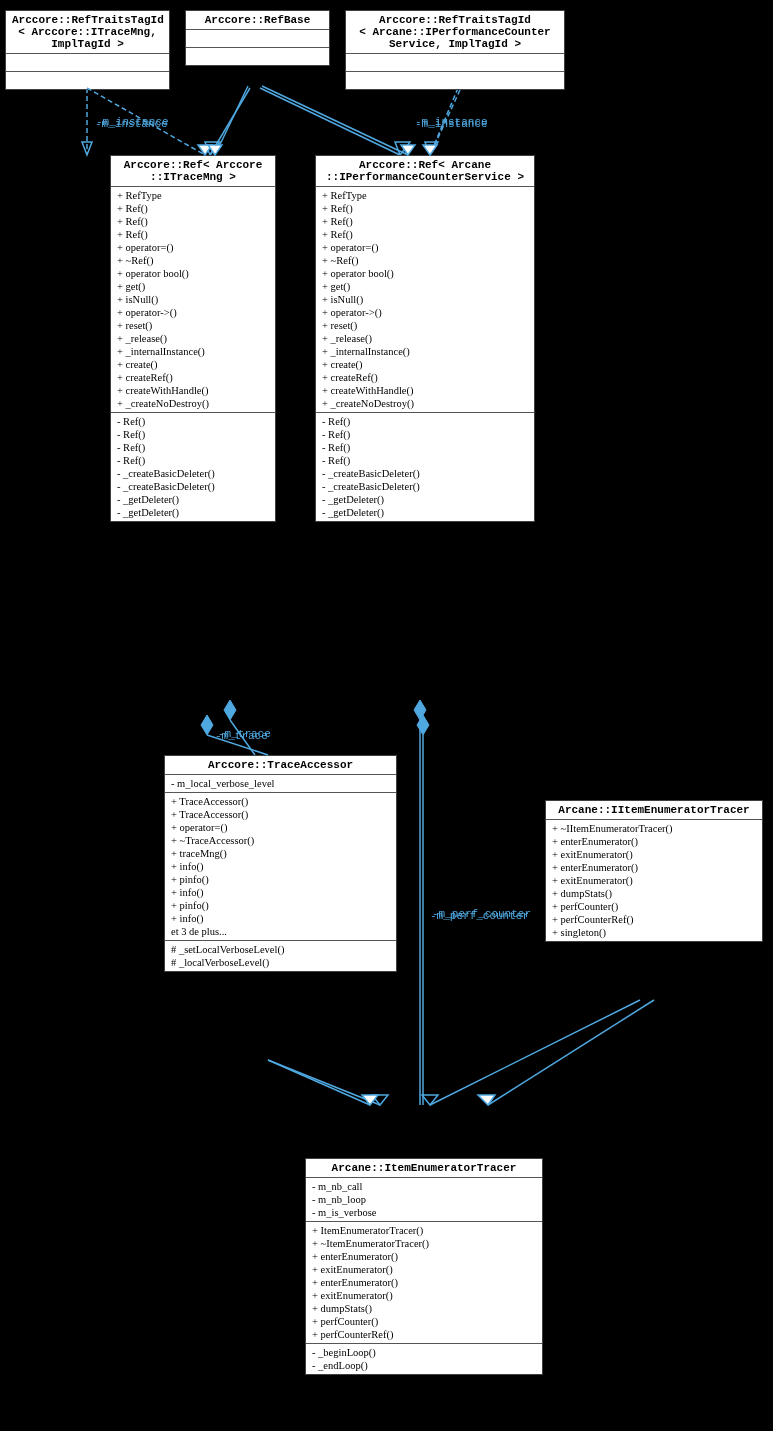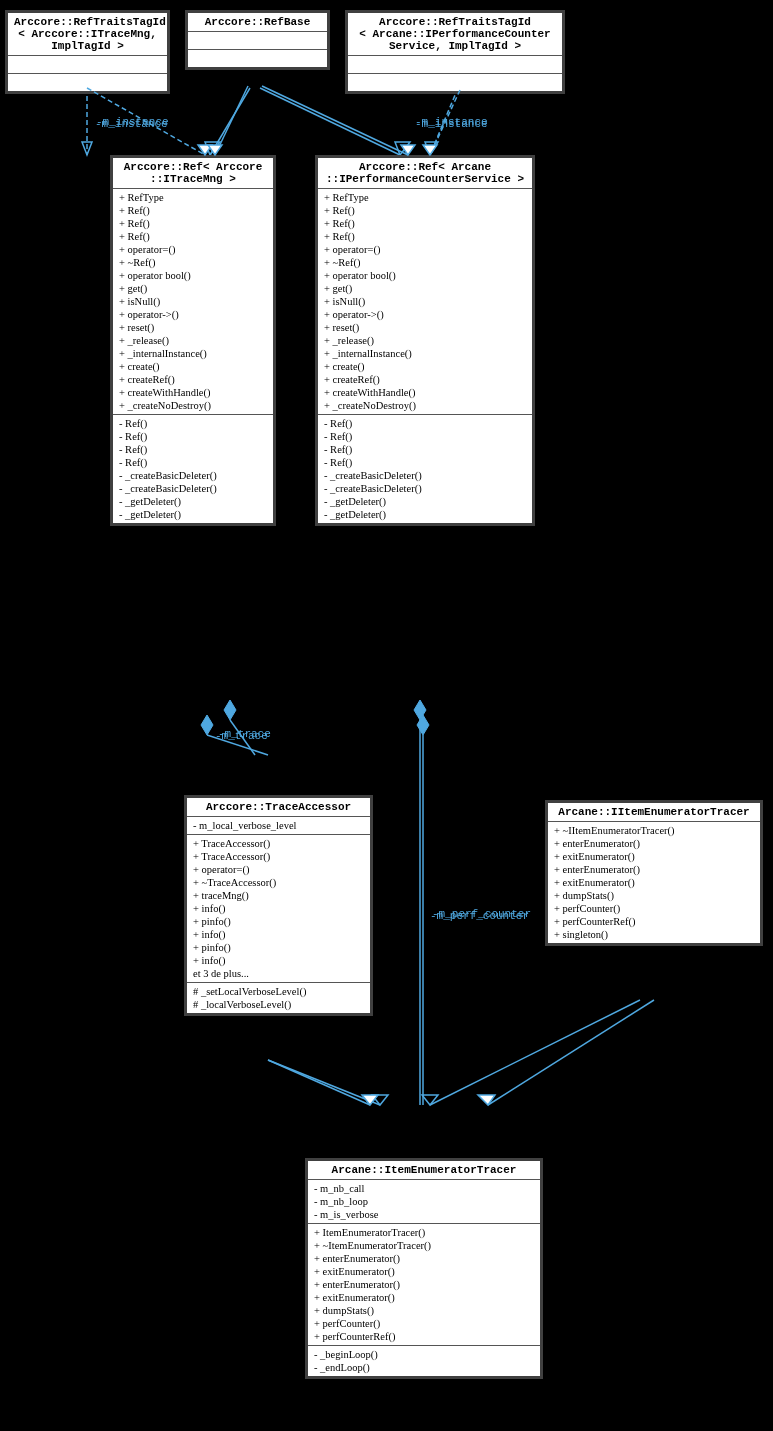--- a/index.html
+++ b/index.html
@@ -15,21 +15,21 @@
     }
     .diagram-container {
       position: relative;
       width: 773px;
       height: 1431px;
     }
     .uml-box {
       position: absolute;
       background: #fff;
       color: #000;
-      border: 3px solid #404040;
+      border: 1px solid #404040;
     }
     .uml-box .box-title {
       background: #fff;
       border-bottom: 1px solid #555;
       padding: 3px 6px;
       text-align: center;
       font-weight: bold;
       font-size: 11px;
     }
     .uml-box .box-section {
@@ -190,21 +190,21 @@
       <div class="box-row">-   Ref()</div>
       <div class="box-row">-   Ref()</div>
       <div class="box-row">-   Ref()</div>
       <div class="box-row">-   _createBasicDeleter()</div>
       <div class="box-row">-   _createBasicDeleter()</div>
       <div class="box-row">-   _getDeleter()</div>
       <div class="box-row">-   _getDeleter()</div>
     </div>
   </div>
 
-  <div class="uml-box" style="left:184px; top:755px; width:189px;margin-top:40px;">
+  <div class="uml-box" style="left:164px; top:755px; width:233px;">
     <div class="box-title">Arccore::TraceAccessor</div>
     <div class="box-section">
       <div class="box-row">- m_local_verbose_level</div>
     </div>
     <div class="box-section">
       <div class="box-row">+ TraceAccessor()</div>
       <div class="box-row">+ TraceAccessor()</div>
       <div class="box-row">+ operator=()</div>
       <div class="box-row">+ ~TraceAccessor()</div>
       <div class="box-row">+ traceMng()</div>

